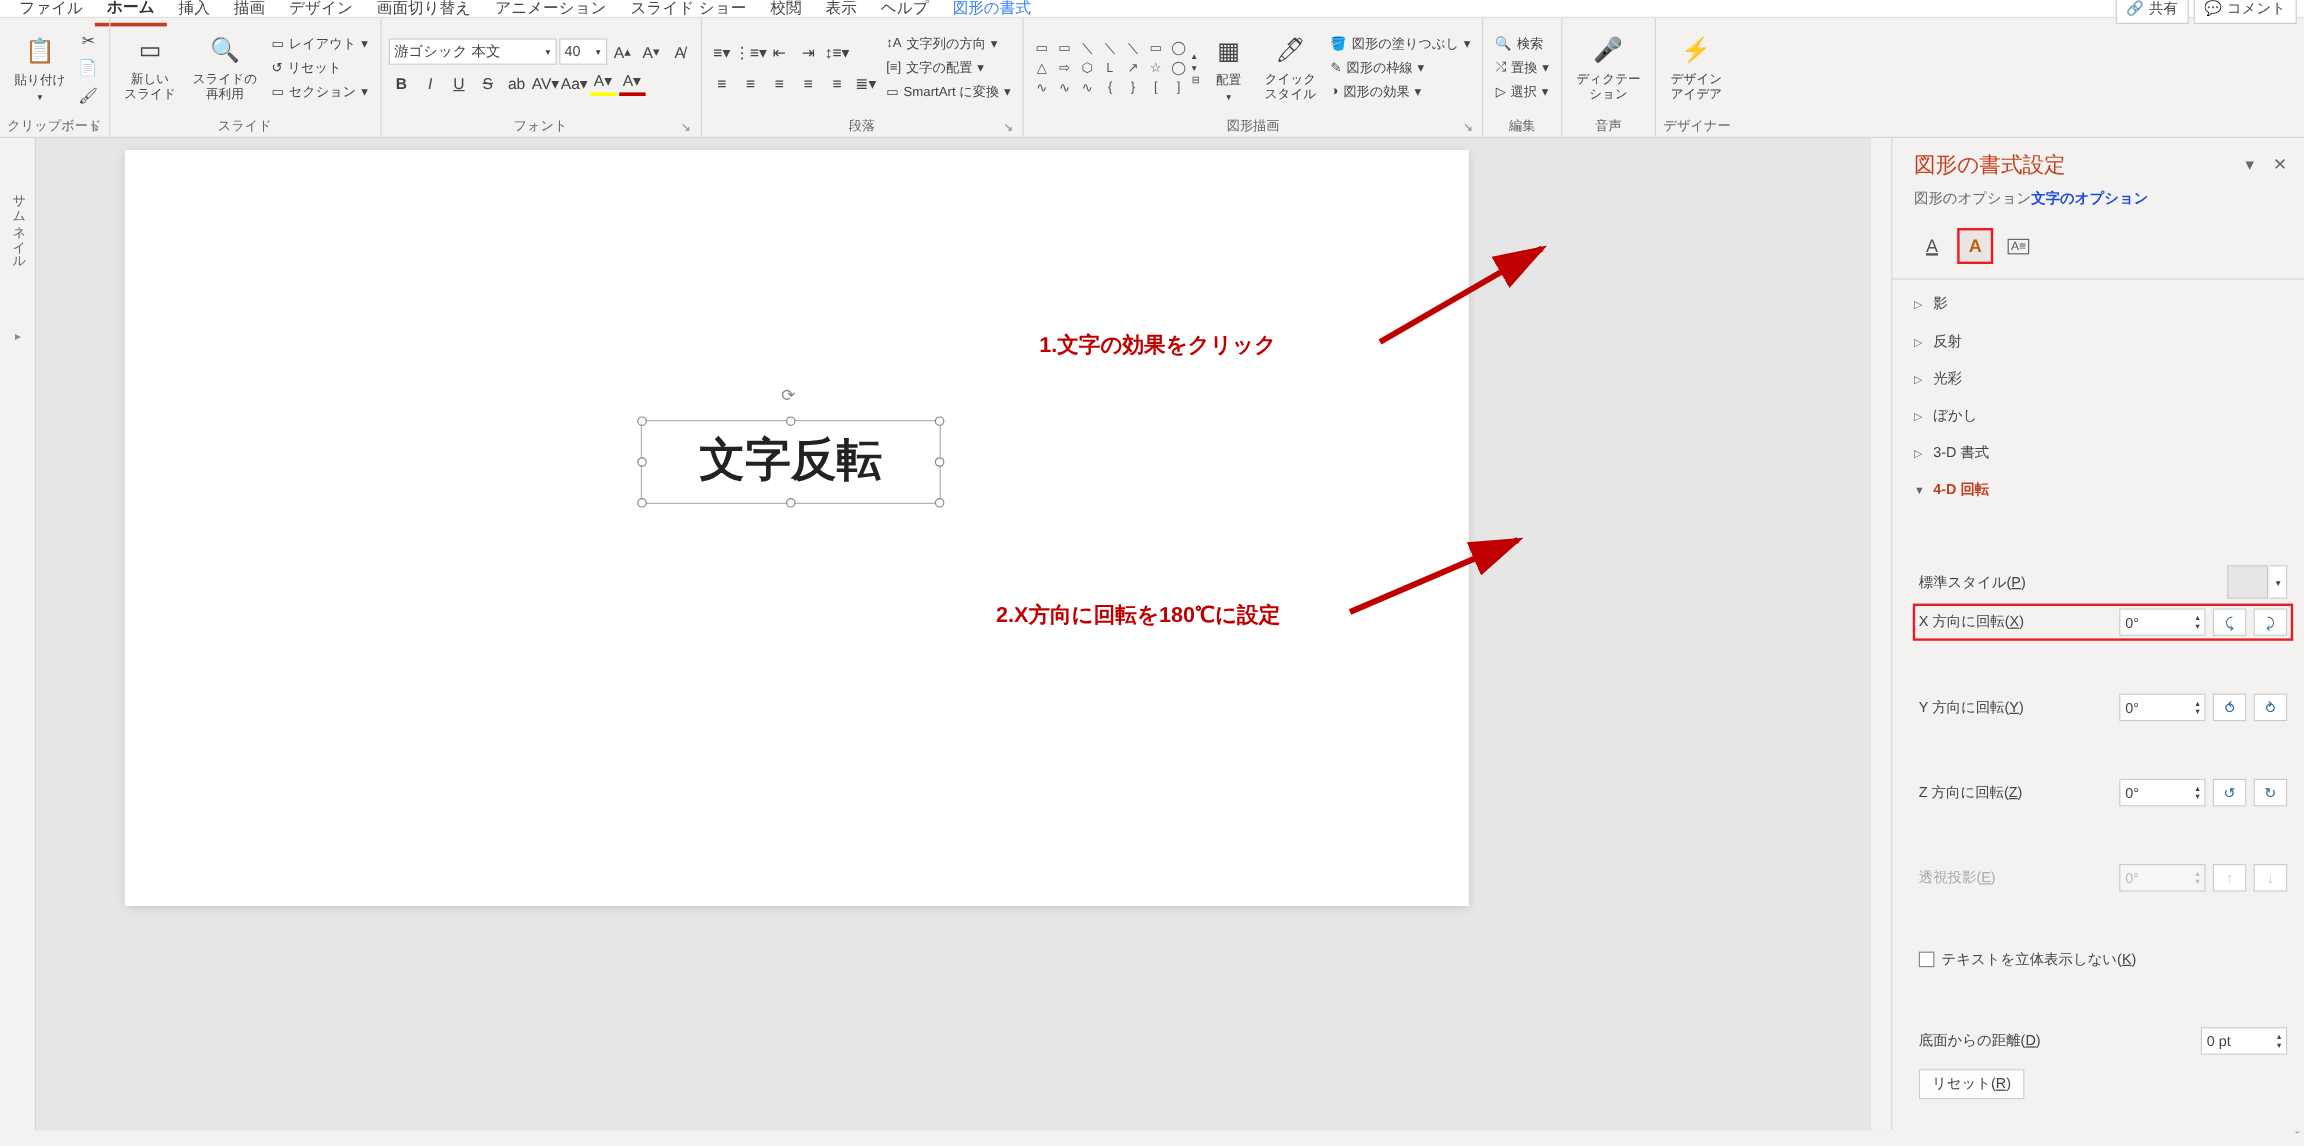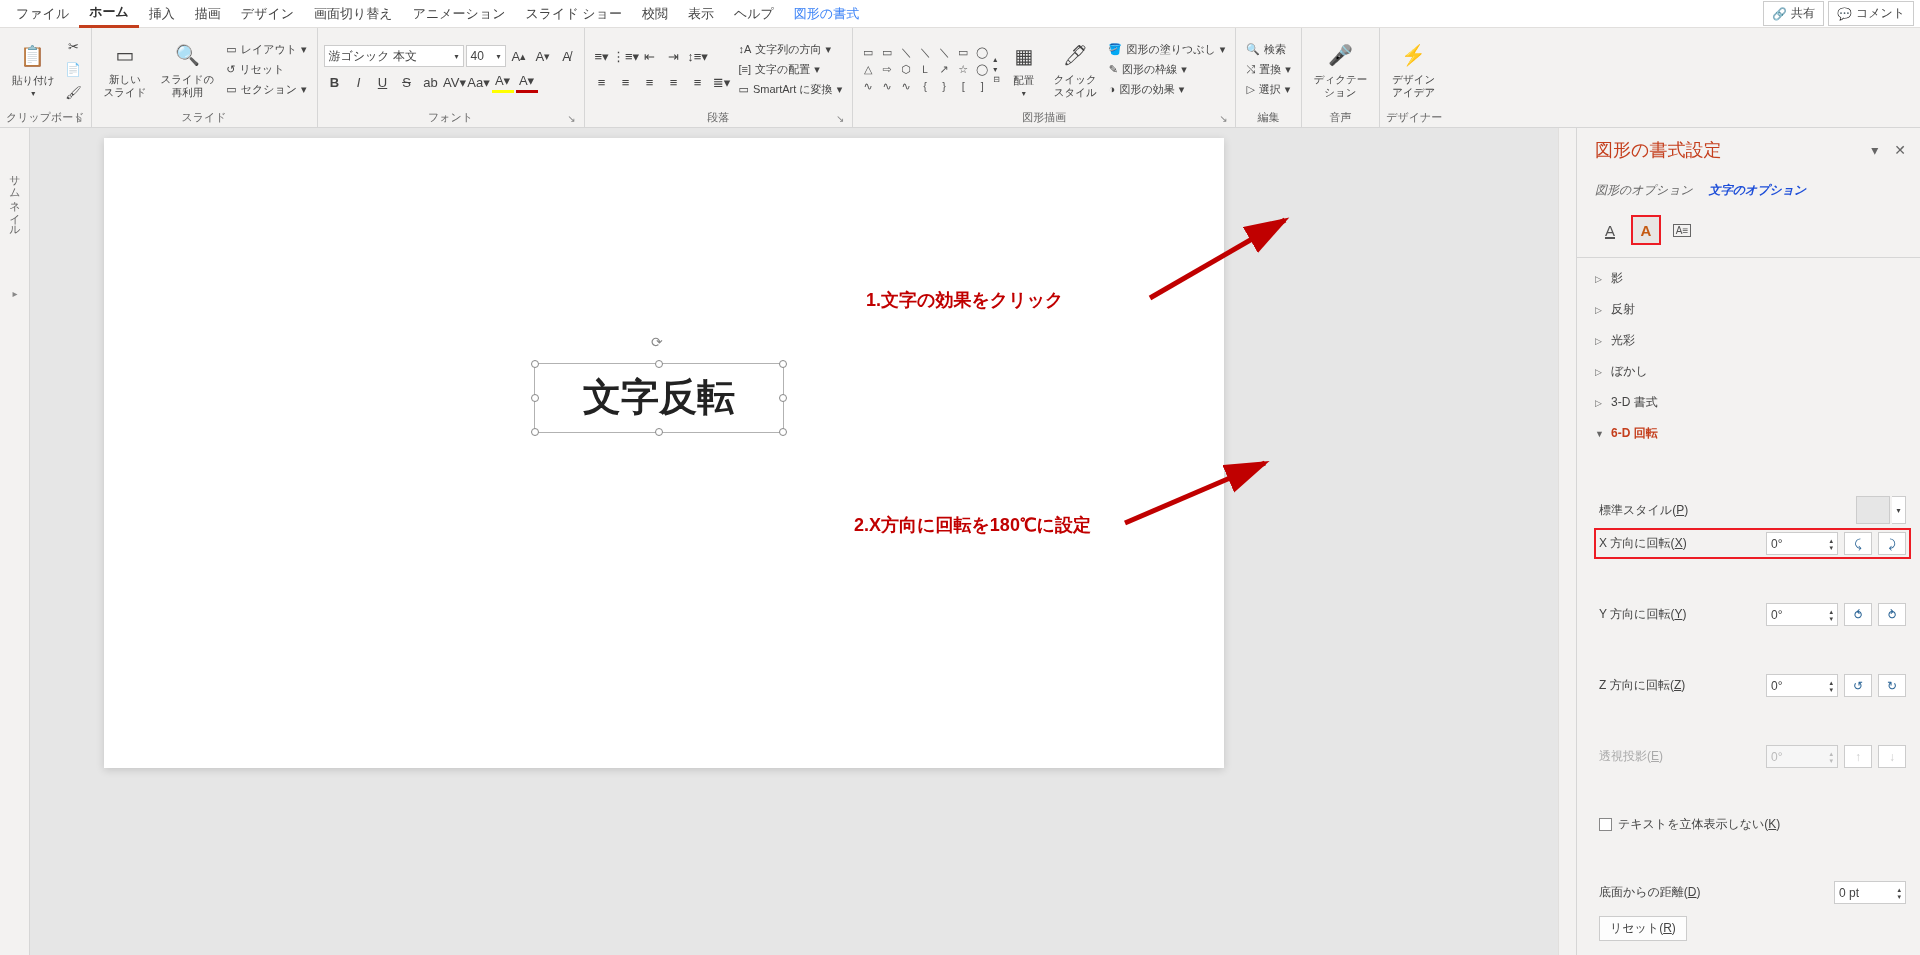--- a/index.html
+++ b/index.html
@@ -1,19 +1,19 @@
 <!DOCTYPE html>
 <html><head>
 <meta charset="utf-8">
 <style>
 * { box-sizing: border-box; margin: 0; padding: 0; }
 body { font-family: "Yu Gothic UI", "Meiryo UI", sans-serif; font-size: 12px; background: #f3f2f1; overflow: hidden; width: 1920px; height: 955px; position: relative; color: #444; }
 
 
-.tabs { display: flex; align-items: center; height: 28px; background: #fff; border-bottom: 1px solid #e1dfdd; padding: 0 6px; }
+.tabs { display: flex; align-items: center; height: 15px; background: #fff; border-bottom: 1px solid #e1dfdd; padding: 0 6px; }
 .tab { padding: 4px 10px; cursor: pointer; font-size: 13px; color: #444; }
 .tab.active { font-weight: bold; border-bottom: 3px solid #c43e1c; color: #333; }
 .tab.context { color: #3b82f6; }
 .tabs-right { margin-left: auto; display: flex; gap: 4px; }
 .share-btn, .comment-btn { border: 1px solid #ccc; padding: 3px 8px; font-size: 12px; background: #fff; display: flex; align-items: center; gap: 4px; }
 
 
 .ribbon { display: flex; height: 100px; background: #f3f2f1; border-bottom: 1px solid #d6d6d6; }
 .group { border-right: 1px solid #d6d6d6; display: flex; flex-direction: column; padding: 2px 6px 0; }
 .group-body { flex: 1; display: flex; align-items: center; gap: 2px; }
@@ -40,28 +40,28 @@
 .textbox { position: absolute; left: 430px; top: 225px; width: 250px; height: 70px; border: 1px solid #b2b2b2; }
 .tb-text { font-size: 38px; font-weight: bold; color: #222; text-align: center; line-height: 66px; font-family: "Yu Gothic", sans-serif; }
 .handle { position: absolute; width: 8px; height: 8px; background: #fff; border: 1px solid #888; border-radius: 50%; }
 .h-tl { left: -4px; top: -4px; } .h-tm { left: 50%; top: -4px; margin-left: -4px; } .h-tr { right: -4px; top: -4px; }
 .h-ml { left: -4px; top: 50%; margin-top: -4px; } .h-mr { right: -4px; top: 50%; margin-top: -4px; }
 .h-bl { left: -4px; bottom: -4px; } .h-bm { left: 50%; bottom: -4px; margin-left: -4px; } .h-br { right: -4px; bottom: -4px; }
 .rot-handle { position: absolute; left: 50%; top: -30px; margin-left: -8px; width: 16px; height: 16px; color: #888; font-size: 14px; }
 
 
 .anno1 { position: absolute; left: 836px; top: 160px; font-size: 18px; font-weight: bold; color: #c00000; }
-.anno2 { position: absolute; left: 800px; top: 385px; font-size: 18px; font-weight: bold; color: #c00000; margin-left: 24px; }
+.anno2 { position: absolute; left: 800px; top: 385px; font-size: 18px; font-weight: bold; color: #c00000; }
 .arrow-svg { position: absolute; pointer-events: none; }
 
 
 .right-panel { width: 344px; background: #f3f2f1; border-left: 1px solid #d6d6d6; padding: 10px 14px 10px 18px; display: flex; flex-direction: column; gap: 6px; position: relative; }
 .panel-title { font-size: 18px; color: #c43e1c; font-weight: normal; display: flex; align-items: center; justify-content: space-between; }
 .panel-close { font-size: 14px; color: #666; display: flex; gap: 16px; }
-.panel-tabs { display: flex; gap: 16px; font-size: 12px; margin-top: 14px; font-style: italic; }
+.panel-tabs { display: flex; font-size: 12px; margin-top: 2px; }
 .ptab { color: #666; padding-bottom: 4px; }
 .ptab.active { font-weight: bold; color: #1d4ed8; }
 .icon-tabs { display: flex; gap: 6px; margin-top: 6px; }
 .itab { width: 30px; height: 30px; border: 1px solid transparent; display: flex; align-items: center; justify-content: center; font-size: 15px; color: #555; }
 .itab.sel { border: 2.5px solid #ed1c24; background: #e8e6e3; }
 .sep { border-top: 1px solid #d6d6d6; margin: 6px -14px 2px -18px; }
 .acc-item { display: flex; align-items: center; gap: 6px; padding: 4px 0; font-size: 12px; color: #444; }
 .acc-tri { font-size: 9px; color: #666; width: 10px; }
 .acc-item.open .acc-tri::before { content: "▼"; }
 .acc-item .acc-tri::before { content: "▷"; }
@@ -390,21 +390,21 @@
     <div class="acc-item">
         <span class="acc-tri"></span>
         <span>ぼかし</span>
       </div>
     <div class="acc-item">
         <span class="acc-tri"></span>
         <span>3-D 書式</span>
       </div>
     <div class="acc-item open">
         <span class="acc-tri"></span>
-        <b>6-D 回転</b>
+        <b>4-D 回転</b>
       </div>
 
     <div class="rot-section">
       <div class="field-row">
         <div class="field-label"><span>標準スタイル(</span><span class="underline">P</span><span>)</span></div>
         <div class="preset-wrap">
             <div class="preset-btn"></div>
             <div class="dd-arrow">▾</div>
           </div>
       </div>

